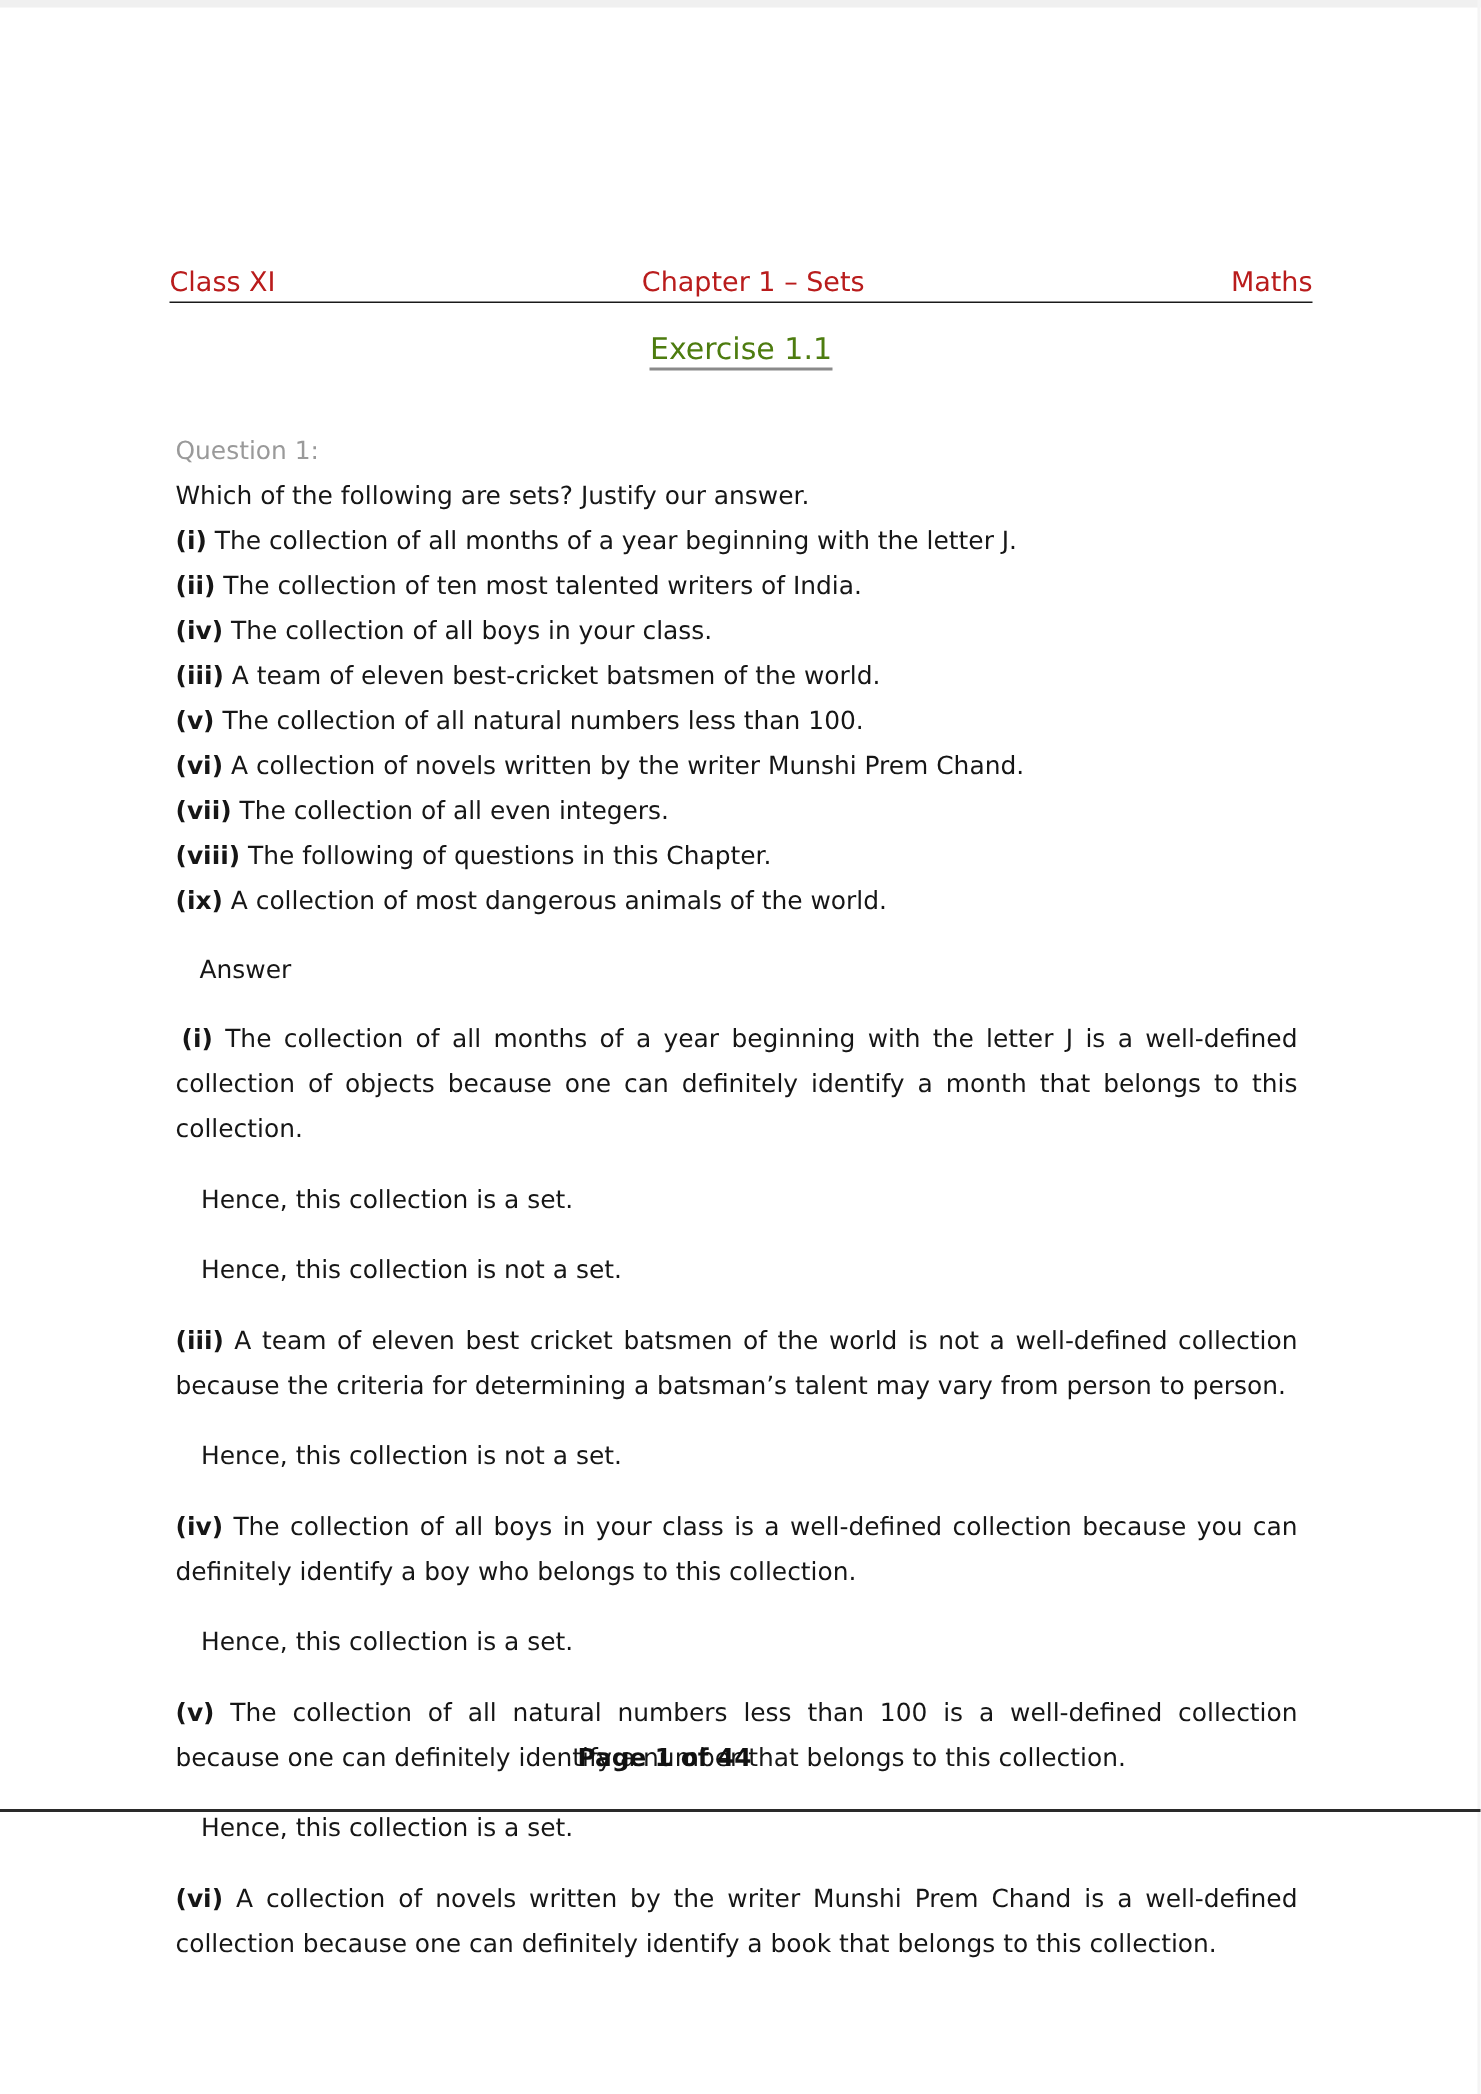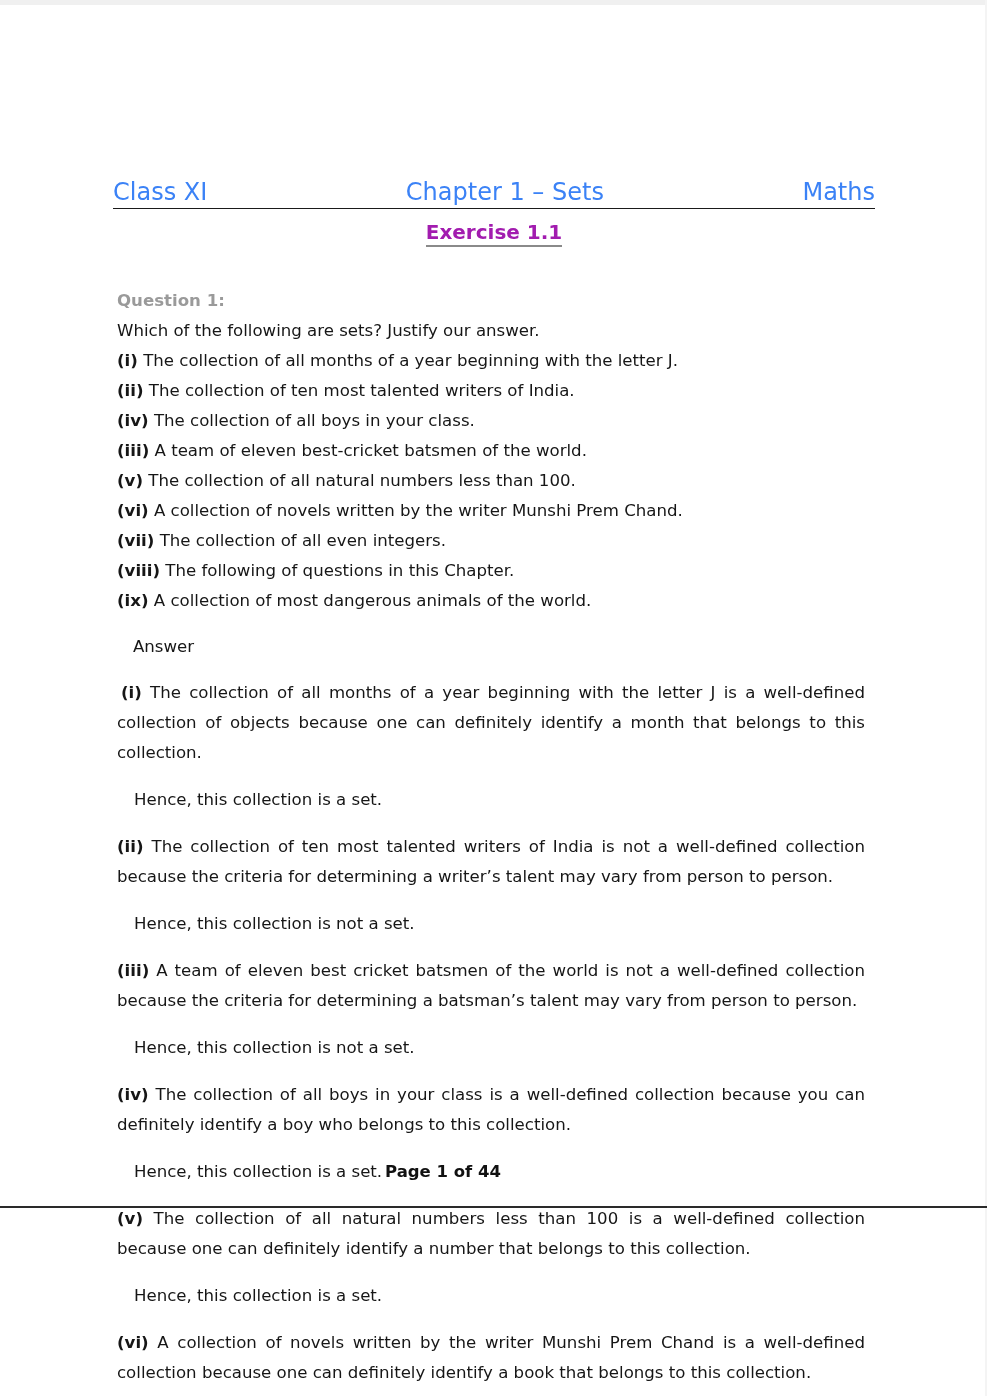--- a/index.html
+++ b/index.html
@@ -39,55 +39,55 @@
   .doc-header {
     position: absolute;
     left: 113px;
     top: 178px;
     width: 762px;
     display: flex;
     align-items: baseline;
     justify-content: space-between;
     border-bottom: 1.6px solid #1a1a1a;
     padding-bottom: 2px;
-    font-size: 24px;
-    color: #3b82f6;
+    font-size: 18px;
+    color: #b91c1c;
   }
   .doc-header .hdr-left   { flex: 0 0 auto; text-align: left; }
   .doc-header .hdr-center { flex: 1 1 auto; text-align: center; }
   .doc-header .hdr-right  { flex: 0 0 auto; text-align: right; }
 
   
   .exercise-title {
     position: absolute;
     left: 113px;
     top: 220px;
     width: 762px;
     text-align: center;
     font-size: 20px;
-    font-weight: bold;
-    color: #a21caf;
+    font-weight: normal;
+    color: #4d7c0f;
   }
   .exercise-title span {
     border-bottom: 2px solid #8a8a8a;
     padding-bottom: 1px;
   }
 
   
   .content {
     position: absolute;
     left: 117px;
     top: 286px;
     width: 748px;
     font-size: 16.6px;
     color: #161616;
     line-height: 30px;
   }
   .question-label {
-    font-weight: bold;
+    font-weight: normal;
     color: #9a9a9a;
     font-size: 16.6px;
     line-height: 30px;
     margin: 0 0 0 0;
   }
   .q-stem {
     margin: 0;
     line-height: 30px;
   }
   .q-item {
@@ -185,23 +185,20 @@
       <span class="rn">(ix)</span><span> A collection of most dangerous animals of the world.</span>
     </p>
 
     <p class="answer-label">Answer</p>
 
     <p class="ans-para lead">
       <span class="rn">(i)</span><span> The collection of all months of a year beginning with the letter J is a well-defined collection of objects because one can definitely identify a month that belongs to this collection.</span>
     </p>
     <p class="ans-hence">Hence, this collection is a set.</p>
 
-    <p class="ans-para">
-      <span class="rn">(ii)</span><span> The collection of ten most talented writers of India is not a well-defined collection because the criteria for determining a writer’s talent may vary from person to person.</span>
-    </p>
     <p class="ans-hence">Hence, this collection is not a set.</p>
 
     <p class="ans-para">
       <span class="rn">(iii)</span><span> A team of eleven best cricket batsmen of the world is not a well-defined collection because the criteria for determining a batsman’s talent may vary from person to person.</span>
     </p>
     <p class="ans-hence">Hence, this collection is not a set.</p>
 
     <p class="ans-para">
       <span class="rn">(iv)</span><span> The collection of all boys in your class is a well-defined collection because you can definitely identify a boy who belongs to this collection.</span>
     </p>

